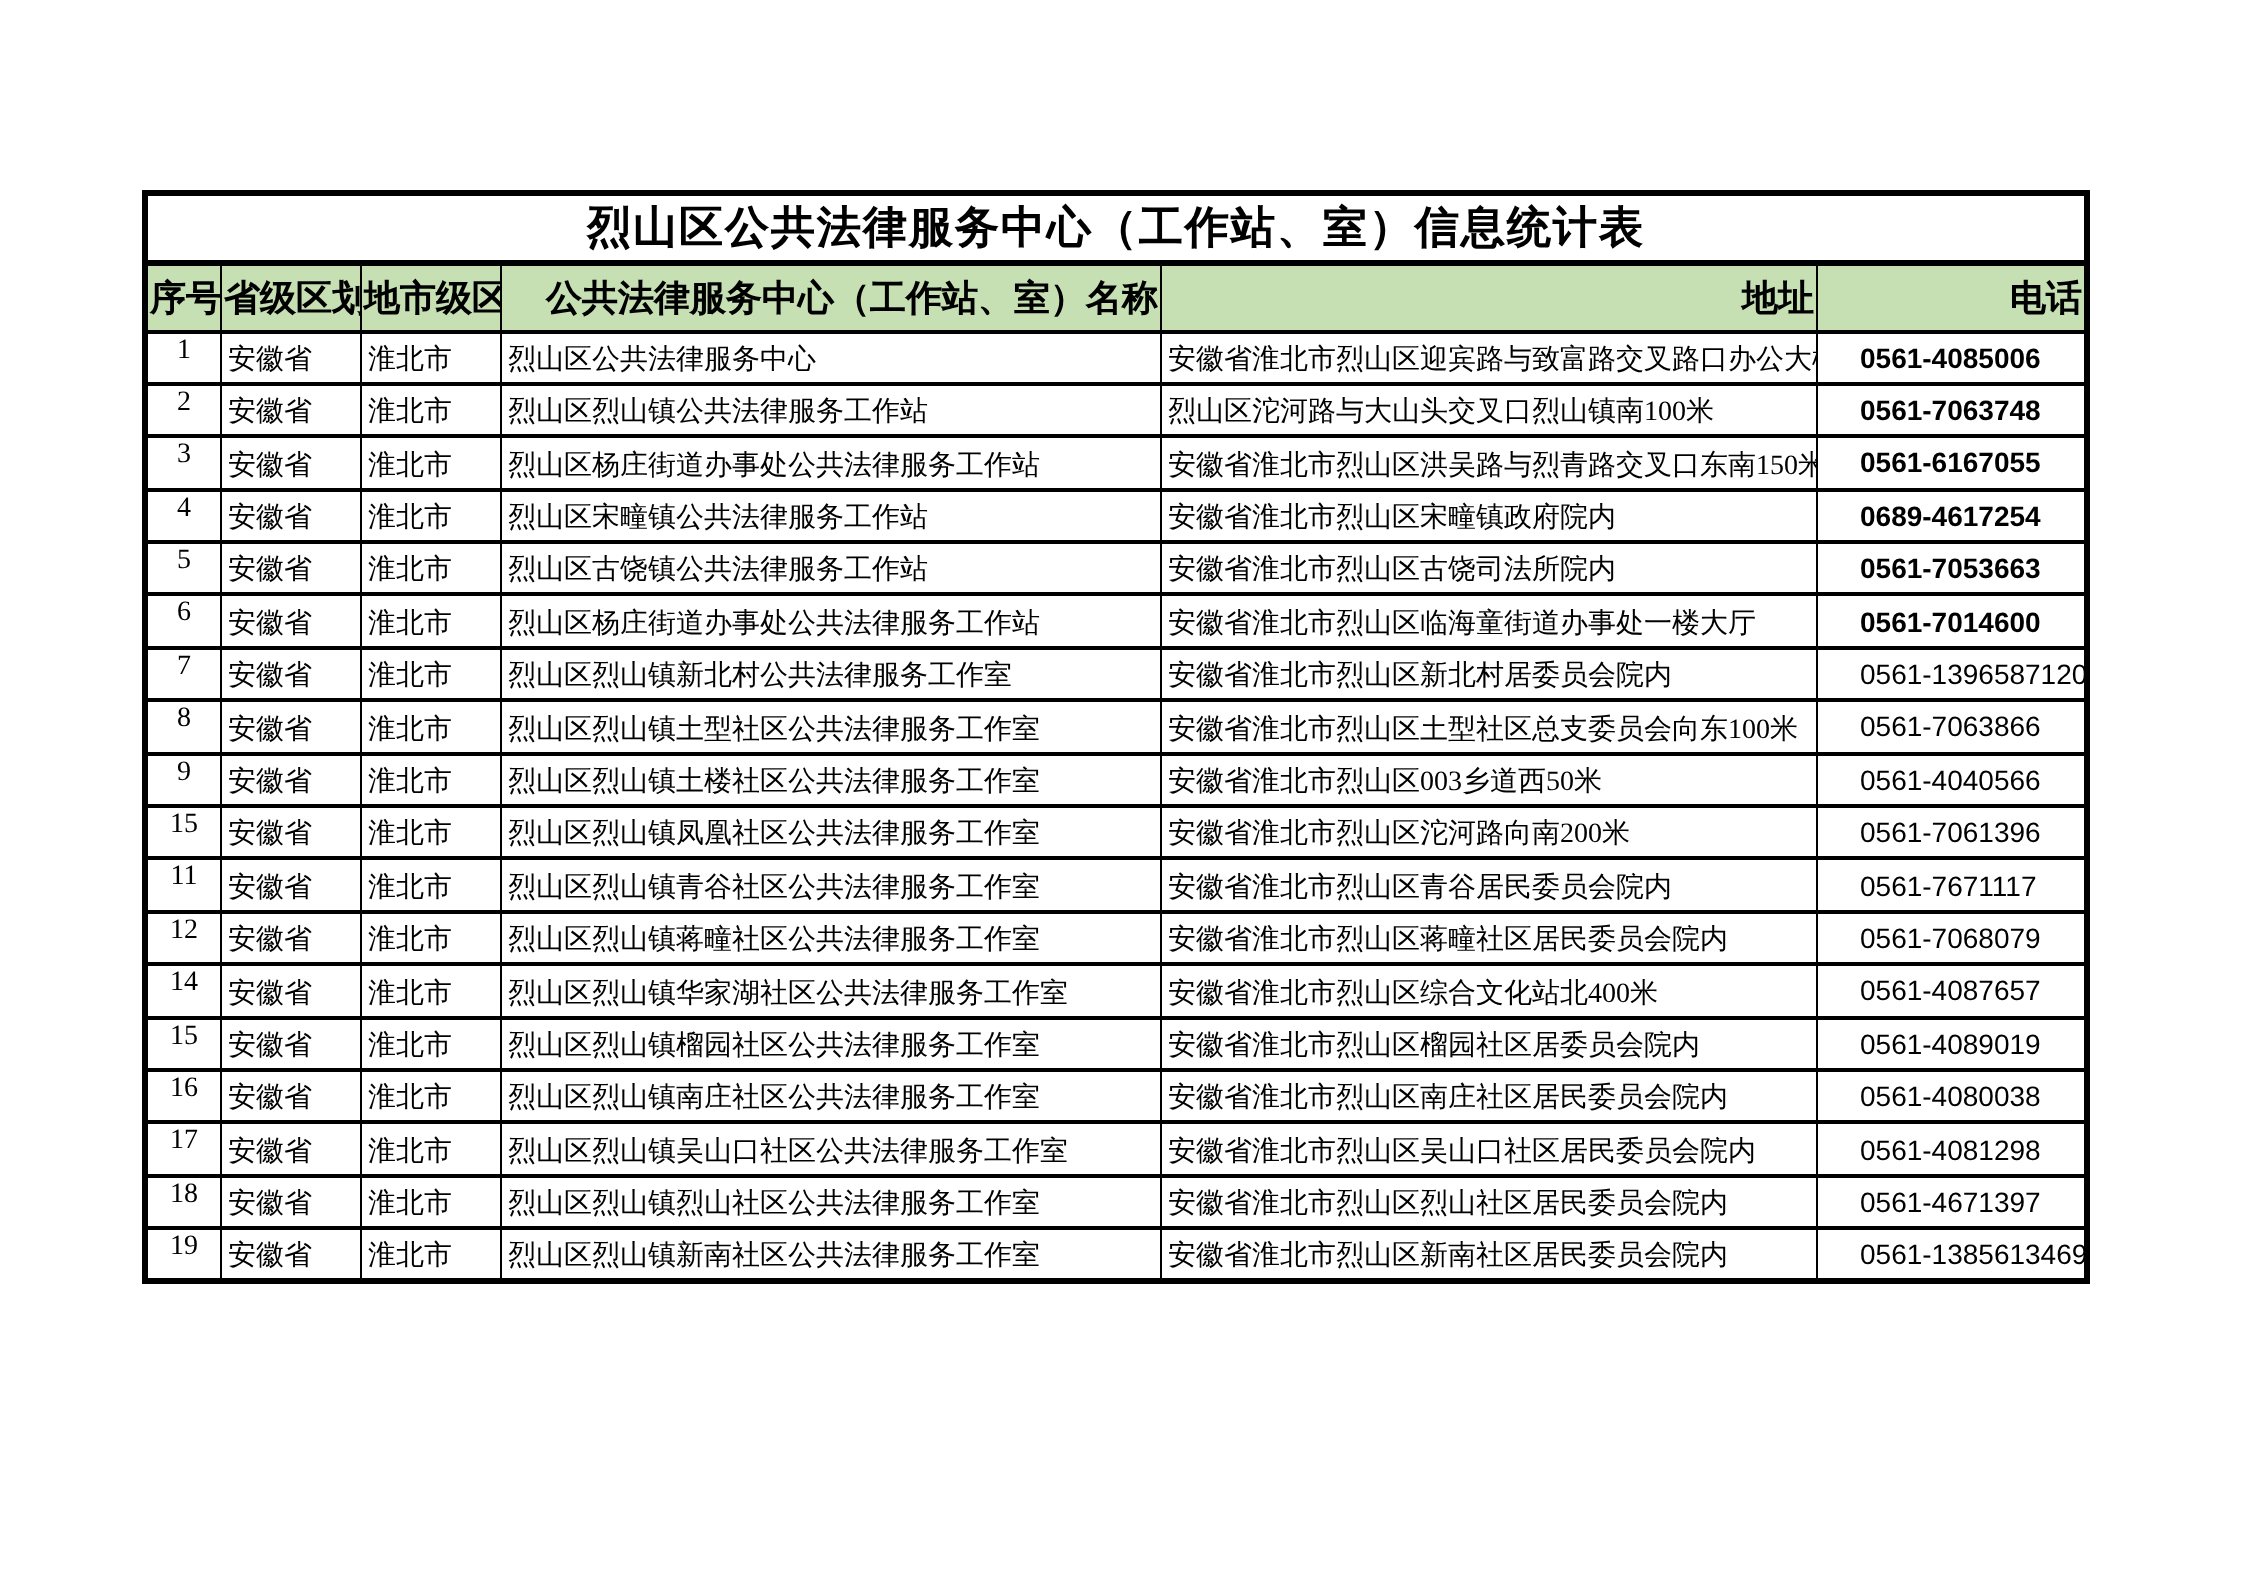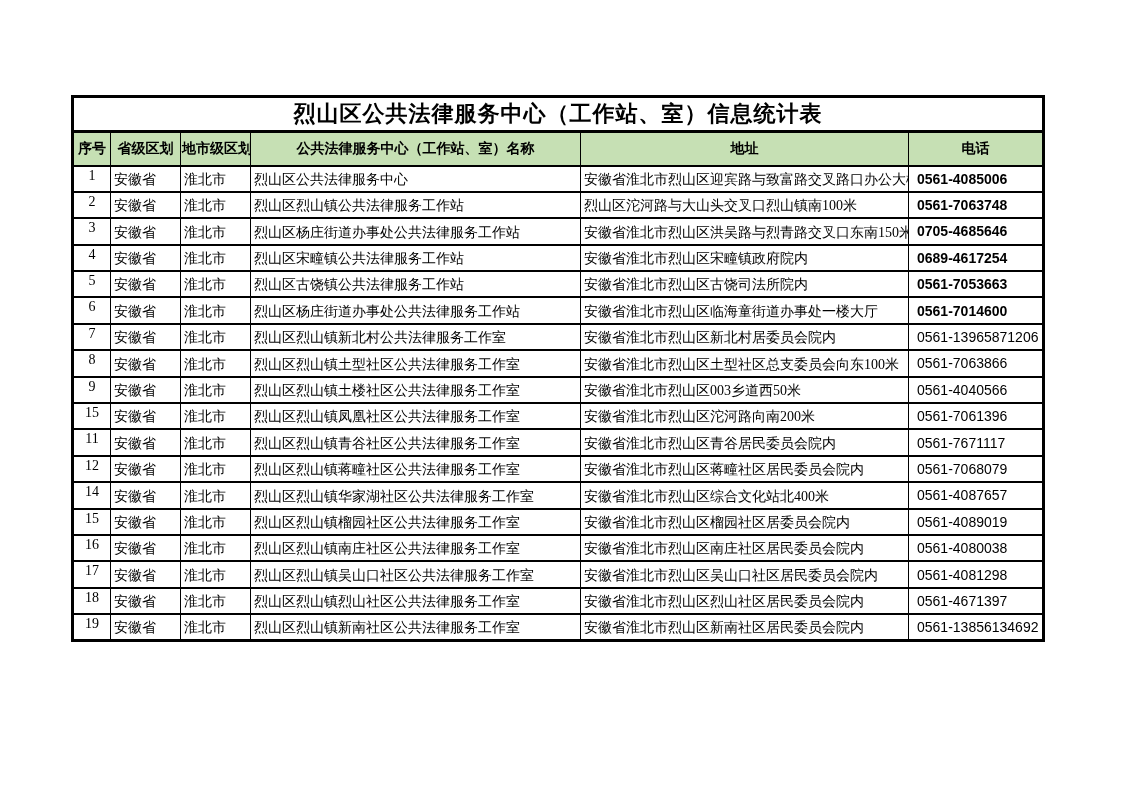--- a/index.html
+++ b/index.html
@@ -44,43 +44,43 @@
     vertical-align: middle;
     font-size: 22px;
     font-weight: bold;
     letter-spacing: 1px;
     background: #ffffff;
     margin-top: 12px;
   }
   tr.header-row th {
     background: #c6e0b4;
     height: 34px;
-    text-align: center;
+    text-align: right;
     vertical-align: middle;
     font-family: "Liberation Sans", "DejaVu Sans", sans-serif;
     font-weight: bold;
-    font-size: 14px;
+    font-size: 18px;
     padding: 0 1px;
   }
   tr.data-row { height: 26.4px; }
   td.seq {
     text-align: center;
     vertical-align: top;
     font-size: 14px;
     padding-top: 1px;
   }
   td.cn {
     vertical-align: bottom;
     font-size: 14px;
     padding: 0 2px 2px 3px;
   }
   td.phone {
     vertical-align: middle;
     font-size: 14px;
-    padding-left: 8px;
+    padding-left: 21px;
   }
   .phone-bold {
     font-family: "Liberation Sans", "DejaVu Sans", sans-serif;
     font-weight: bold;
   }
   .phone-serif {
     font-family: Liberation Sans, sans-serif;
     font-weight: normal;
   }
 </style>
@@ -129,21 +129,21 @@
           <td class="cn">烈山区沱河路与大山头交叉口烈山镇南100米</td>
           <td class="phone phone-bold">0561-7063748</td>
         </tr>
 
         <tr class="data-row">
           <td class="seq">3</td>
           <td class="cn">安徽省</td>
           <td class="cn">淮北市</td>
           <td class="cn">烈山区杨庄街道办事处公共法律服务工作站</td>
           <td class="cn">安徽省淮北市烈山区洪吴路与烈青路交叉口东南150米</td>
-          <td class="phone phone-bold">0705-4685646</td>
+          <td class="phone phone-bold">0561-6167055</td>
         </tr>
 
         <tr class="data-row">
           <td class="seq">4</td>
           <td class="cn">安徽省</td>
           <td class="cn">淮北市</td>
           <td class="cn">烈山区宋疃镇公共法律服务工作站</td>
           <td class="cn">安徽省淮北市烈山区宋疃镇政府院内</td>
           <td class="phone phone-bold">0689-4617254</td>
         </tr>

